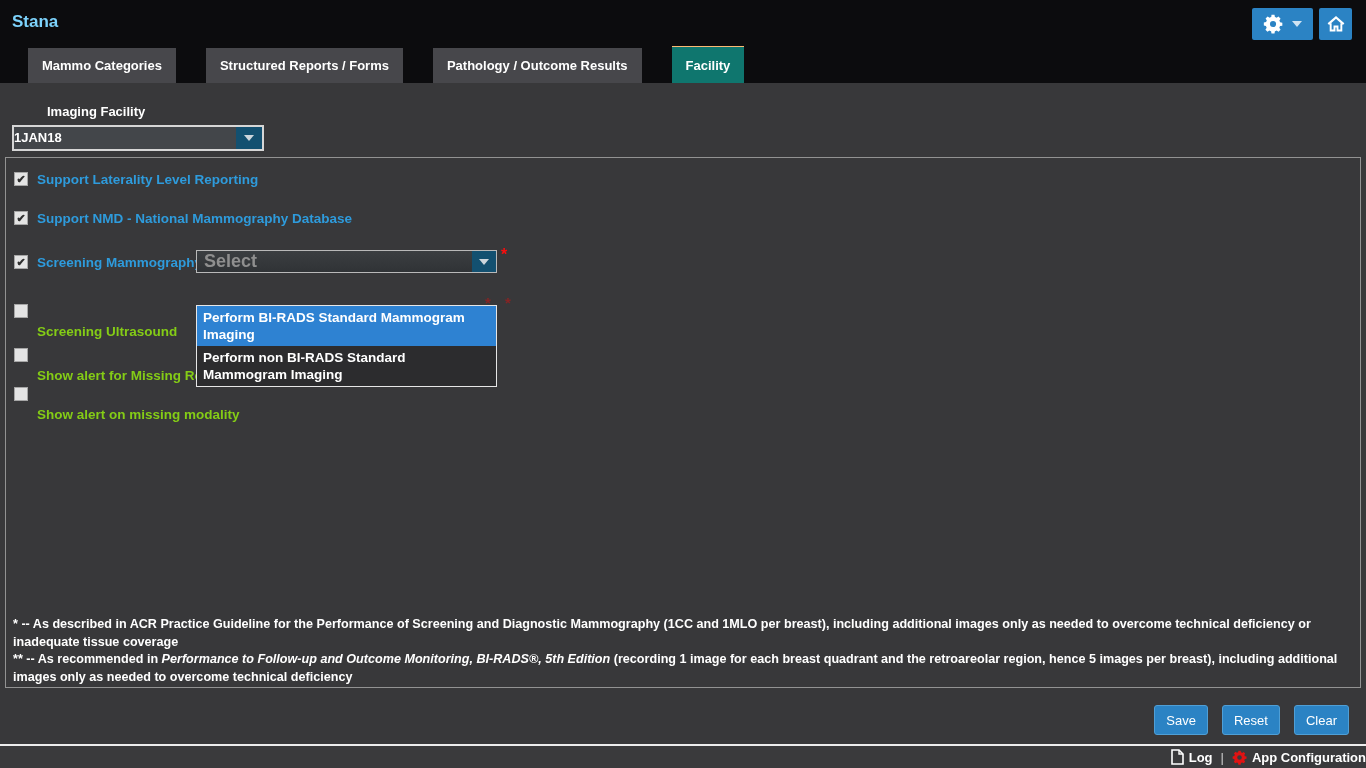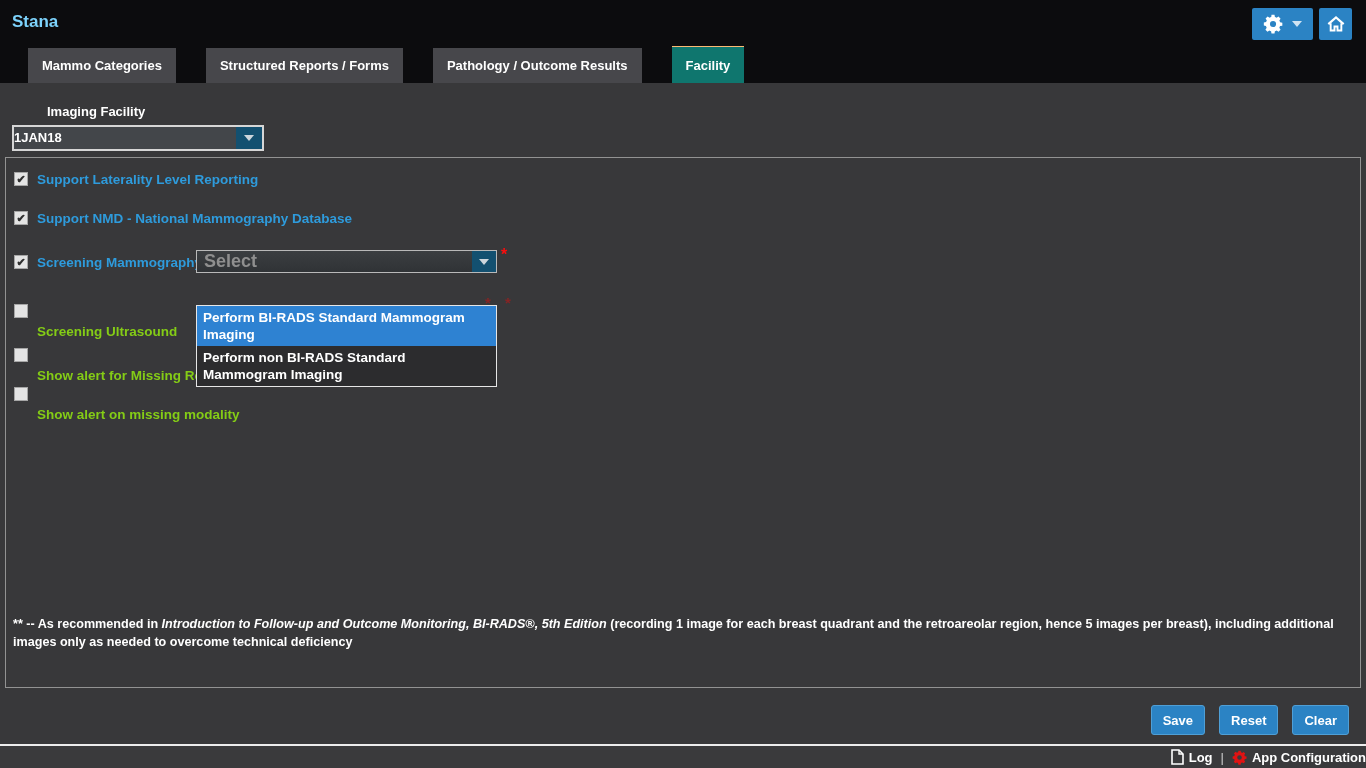--- a/index.html
+++ b/index.html
@@ -56,21 +56,21 @@
     z-index:5;box-sizing:border-box;margin-top:32px;}
   .sm-option{color:#fff;font-size:13.5px;font-weight:bold;line-height:17px;padding:3px 6px;cursor:pointer;}
   .sm-option.highlighted{background:#2e82d2;}
   
   .footnotes{position:absolute;left:13px;top:616px;width:1337px;color:#fff;font-size:12.6px;
     font-weight:bold;line-height:17.5px;}
   .footnotes p{margin:0;}
   
   .actions{position:absolute;top:705px;right:17px;display:flex;gap:14px;}
   .btn{height:30px;min-width:50px;background:#2b83c4;border:1px solid #4f9fd6;border-radius:3px;
-    color:#fff;font-family:"Liberation Sans",sans-serif;font-weight:bold;font-size:13px;
+    color:#fff;font-family:"Liberation Sans",sans-serif;font-weight:normal;font-size:13px;
     padding:0 11px;cursor:pointer;}
   
   .statusbar{position:absolute;left:0;top:744px;width:1366px;height:24px;background:#3a3a3c;
     border-top:2px solid #ededed;box-sizing:border-box;display:flex;align-items:center;
     justify-content:flex-end;gap:8px;color:#fff;font-size:13px;font-weight:bold;}
   .statusbar .divider{color:#cfcfcf;font-weight:normal;}
   .sb-item{display:flex;align-items:center;gap:5px;cursor:pointer;}
   svg{display:block;}
 </style>
 </head>
@@ -165,21 +165,22 @@
 </div>
 <div class="req-marker">*</div>
 <div class="dim-markers">* *</div>
 
 <div class="sm-list">
   <div class="sm-option highlighted">Perform BI-RADS Standard Mammogram Imaging</div>
   <div class="sm-option">Perform non BI-RADS Standard Mammogram Imaging</div>
 </div>
 
 <div class="footnotes">
-  <p><span>** -- As recommended in </span><i>Introduction to Follow-up and Outcome Monitoring, BI-RADS®, 5th Edition</i><span> (recording 1 image for each breast quadrant and the retroareolar region, hence 5 images per breast), including additional images only as needed to overcome technical deficiency</span></p>
+  <p>* -- As described in ACR Practice Guideline for the Performance of Screening and Diagnostic Mammography (1CC and 1MLO per breast), including additional images only as needed to overcome technical deficiency or inadequate tissue coverage</p>
+  <p><span>** -- As recommended in </span><i>Performance to Follow-up and Outcome Monitoring, BI-RADS®, 5th Edition</i><span> (recording 1 image for each breast quadrant and the retroareolar region, hence 5 images per breast), including additional images only as needed to overcome technical deficiency</span></p>
 </div>
 
 <div class="actions">
   <button class="btn">Save</button>
   <button class="btn">Reset</button>
   <button class="btn">Clear</button>
 </div>
 
 <div class="statusbar">
   <span class="sb-item">

